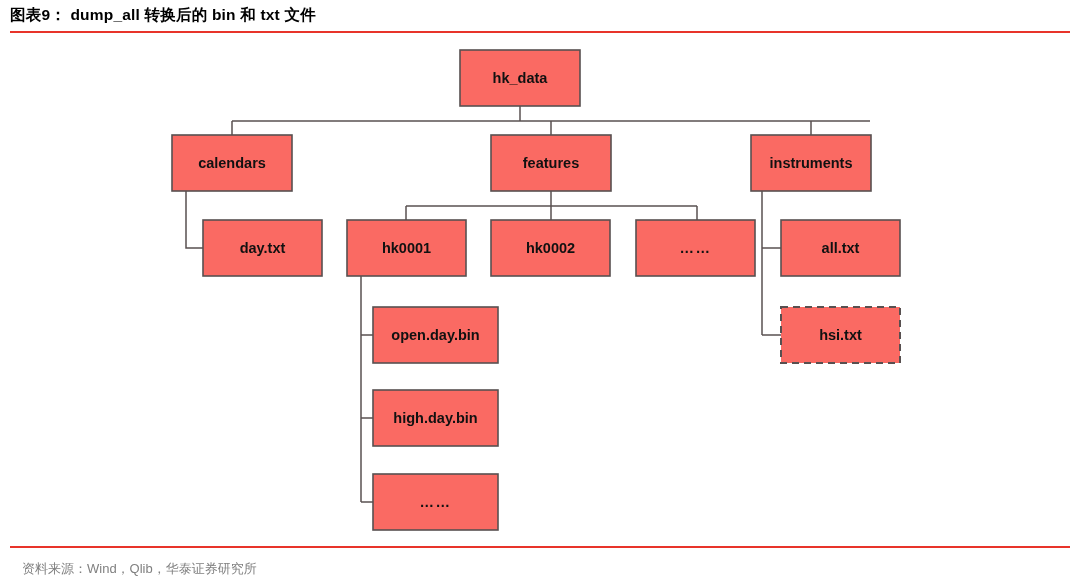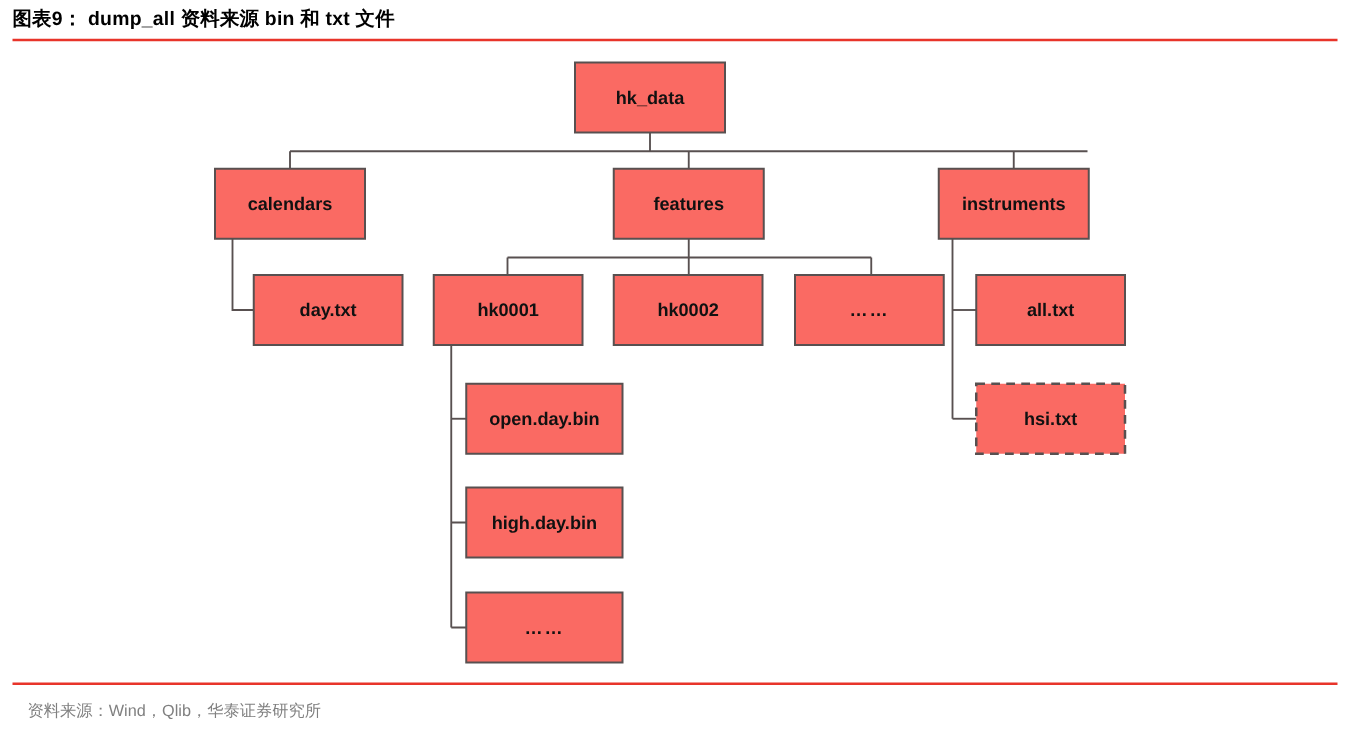--- a/index.html
+++ b/index.html
@@ -87,21 +87,21 @@
     stroke: #585050;
     stroke-width: 1.5;
     fill: none;
   }
 </style>
 </head>
 <body>
 
 <div class="figure-wrap">
 
-  <div class="fig-title">图表9： dump_all 资料来源 bin 和 txt 文件</div>
+  <div class="fig-title">图表9： dump_all 转换后的 bin 和 txt 文件</div>
   <div class="rule-top"></div>
 
   <div class="diagram">
     <svg id="tree-svg" width="1080" height="505" viewBox="0 0 1080 505">
       <g id="edges-layer">
           <polyline class="edge" points="520,70 520,85"></polyline>
           <polyline class="edge" points="232,85 870,85"></polyline>
           <polyline class="edge" points="232,85 232,99"></polyline>
           <polyline class="edge" points="551,85 551,99"></polyline>
           <polyline class="edge" points="811,85 811,99"></polyline>

